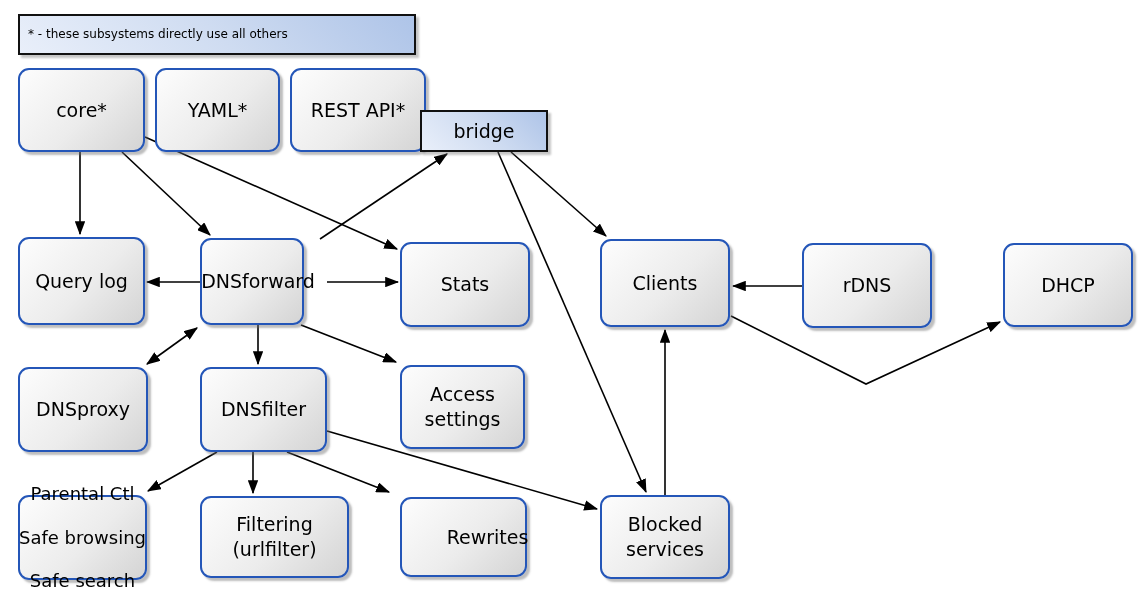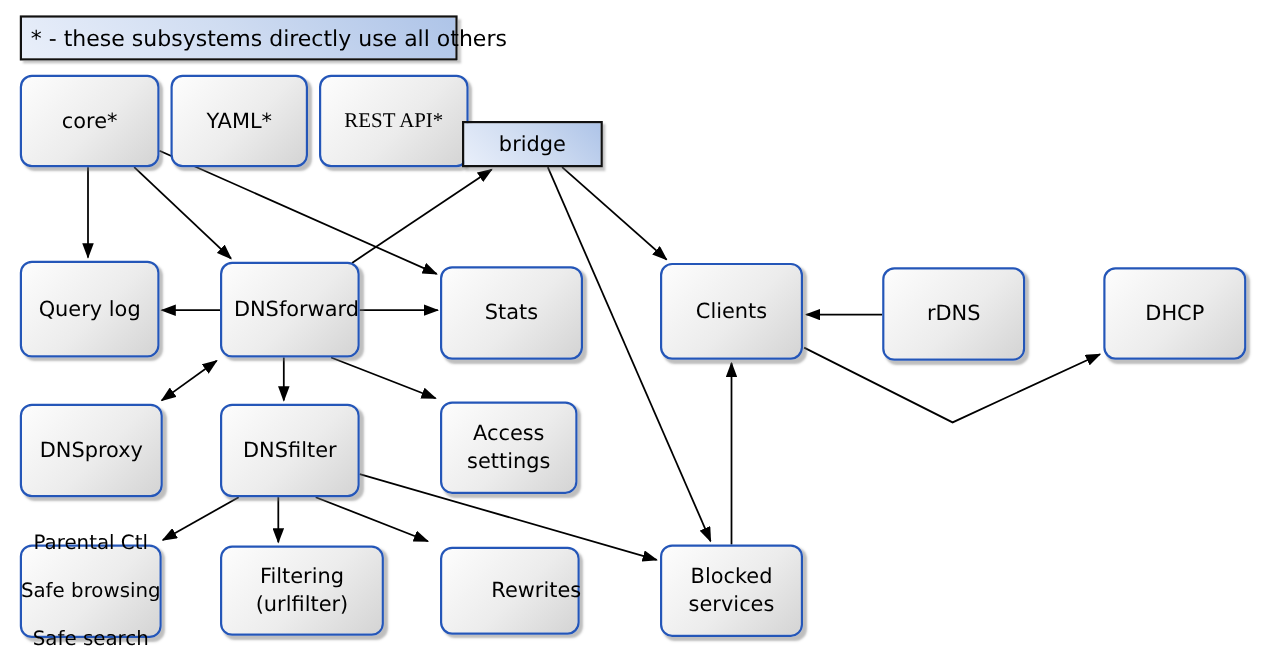--- a/index.html
+++ b/index.html
@@ -50,39 +50,39 @@
       <polyline points="258,325 258,364" class="edge" marker-end="url(#arrowhead)"></polyline>
       <polyline points="301,325 396,362" class="edge" marker-end="url(#arrowhead)"></polyline>
       <polyline points="217,452 148,491" class="edge" marker-end="url(#arrowhead)"></polyline>
       <polyline points="253,452 253,493" class="edge" marker-end="url(#arrowhead)"></polyline>
       <polyline points="287,452 389,492" class="edge" marker-end="url(#arrowhead)"></polyline>
       <polyline points="327,431 597,509" class="edge" marker-end="url(#arrowhead)"></polyline>
       <polyline points="802,286 733,286" class="edge" marker-end="url(#arrowhead)"></polyline>
       <polyline points="665,495 665,330" class="edge" marker-end="url(#arrowhead)"></polyline>
       <polyline points="731,316 866,384 1000,322" class="edge" marker-end="url(#arrowhead)"></polyline>
     </svg>
-<div class="node rect left" style="left: 18px; top: 14px; width: 398px; height: 41px; font-size: 20px;">
+<div class="node rect left" style="left: 18px; top: 14px; width: 398px; height: 41px; font-size: 12px;">
       <span>* - these subsystems directly use all others</span>
     </div>
     <div class="node rounded" style="left: 18px; top: 68px; width: 127px; height: 84px;">
       <span>core*</span>
     </div>
     <div class="node rounded" style="left: 155px; top: 68px; width: 125px; height: 84px;">
       <span>YAML*</span>
     </div>
-    <div class="node rounded" style="left: 290px; top: 68px; width: 136px; height: 84px; font-family: Liberation Serif, serif;">
+    <div class="node rounded" style="left: 290px; top: 68px; width: 136px; height: 84px;">
       <span>REST API*</span>
     </div>
     <div class="node rect" style="left: 420px; top: 110px; width: 128px; height: 42px;">
       <span>bridge</span>
     </div>
     <div class="node rounded" style="left: 18px; top: 237px; width: 127px; height: 88px;">
       <span>Query log</span>
     </div>
-    <div class="node rounded" style="left: 200px; top: 238px; width: 127px; height: 87px; padding-left: 12px;">
+    <div class="node rounded" style="left: 200px; top: 238px; width: 104px; height: 87px; padding-left: 12px;">
       <span>DNSforward</span>
     </div>
     <div class="node rounded" style="left: 400px; top: 242px; width: 130px; height: 85px;">
       <span>Stats</span>
     </div>
     <div class="node rounded" style="left: 600px; top: 239px; width: 130px; height: 88px;">
       <span>Clients</span>
     </div>
     <div class="node rounded" style="left: 802px; top: 243px; width: 130px; height: 85px;">
       <span>rDNS</span>

